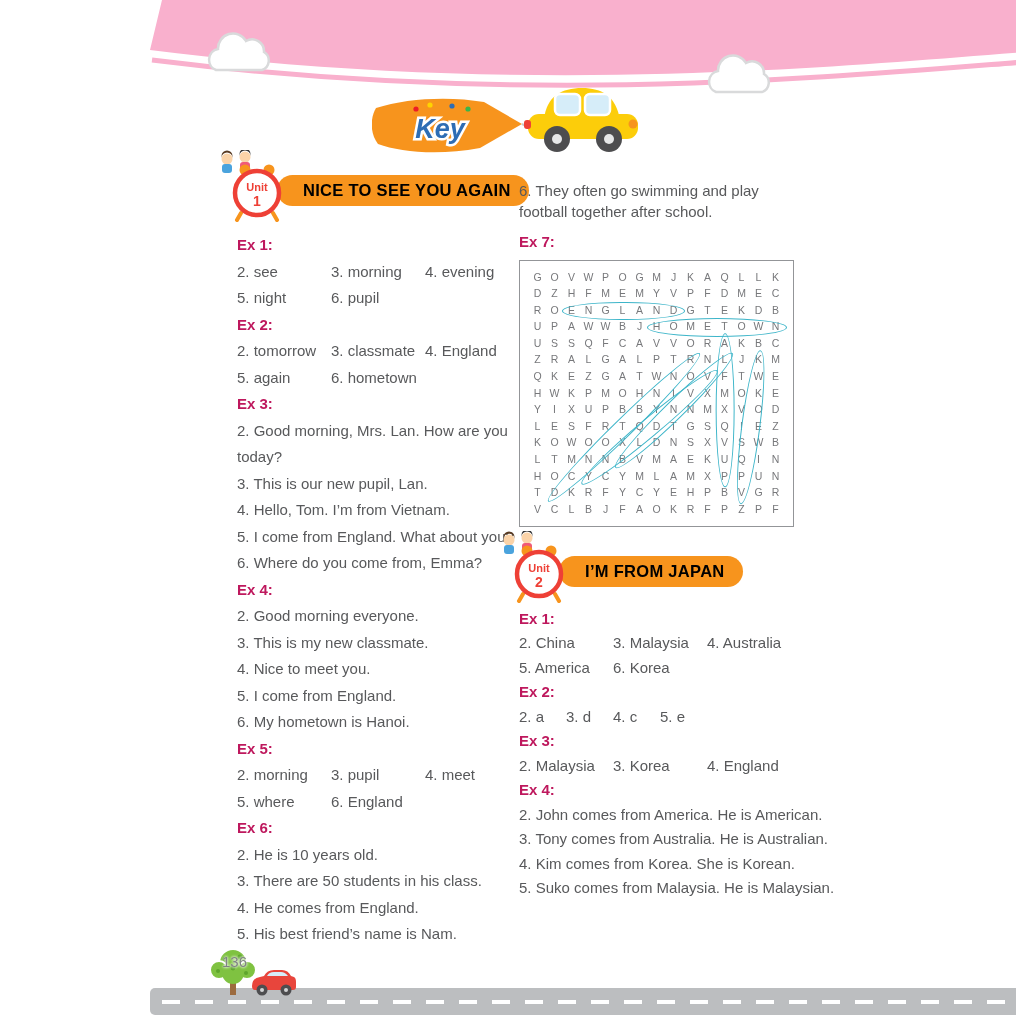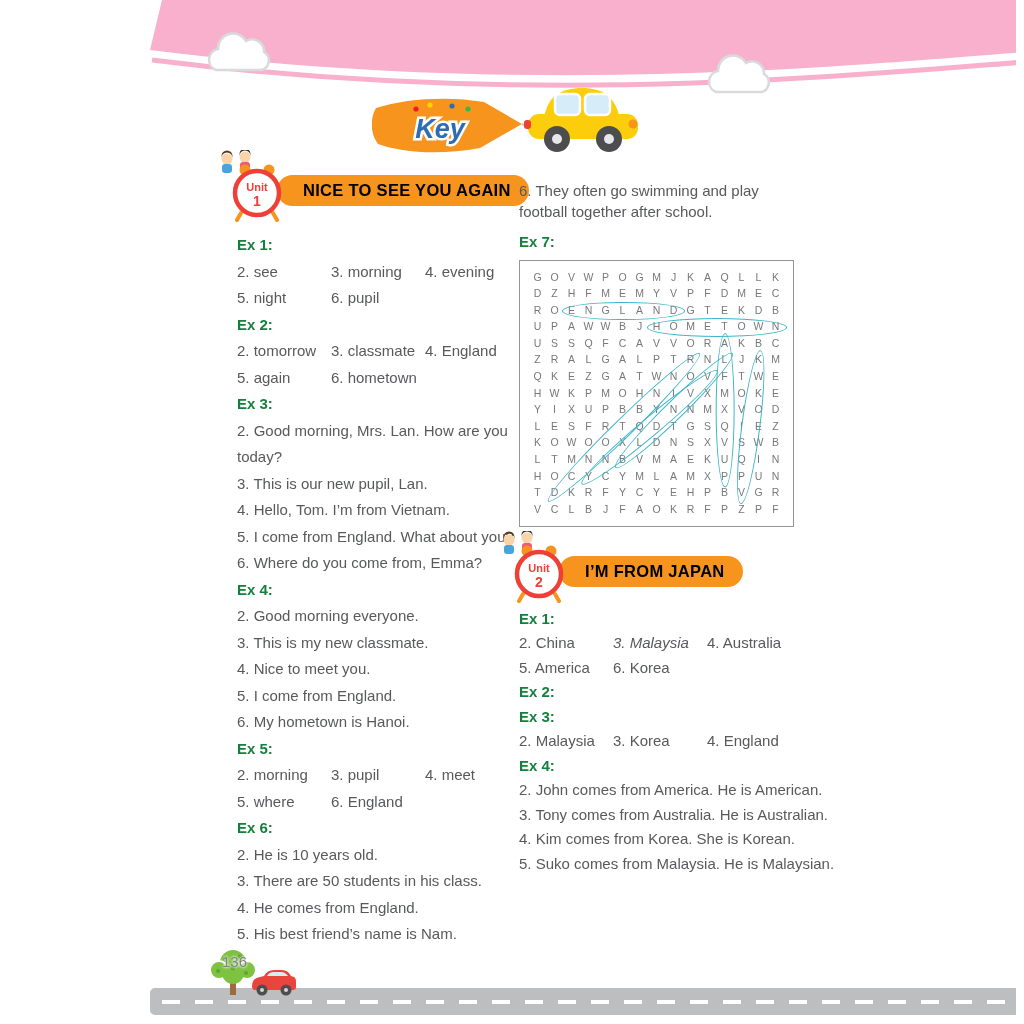--- a/index.html
+++ b/index.html
@@ -21,21 +21,21 @@
   .col-right{left:519px;top:180px;width:320px;}
 
   .unit-header{position:relative;height:52px;margin-bottom:14px;}
   .col-right .unit-header{margin-top:20px;margin-bottom:8px;}
   .unit-pill{position:absolute;left:40px;top:9px;background:#f7941d;border-radius:17px;
              color:#000000;font-weight:bold;font-size:16.5px;letter-spacing:.3px;
              padding:6px 18px 6px 26px;white-space:nowrap;}
   .unit-badge{position:absolute;left:-8px;top:-6px;z-index:2;}
   .kids{position:absolute;left:-20px;top:-16px;z-index:1;}
 
-  .ex-label{color:#15803d;font-weight:bold;line-height:26.5px;}
+  .ex-label{color:#be185d;font-weight:bold;line-height:26.5px;}
   .col-right .ex-label{line-height:24.5px;}
   .ans-line{line-height:26.5px;white-space:nowrap;}
   .col-right .ans-line{line-height:24.5px;}
   .ans-row{display:flex;line-height:26.5px;}
   .col-right .ans-row{line-height:24.5px;}
   .ans-cell{display:inline-block;}
   .continuation .ans-line{line-height:21px;white-space:nowrap;}
   .continuation{margin-bottom:8px;}
 
   
@@ -496,30 +496,38 @@
           <text x="28" y="46" text-anchor="middle" font-size="14" font-weight="bold" fill="#ee4036">2</text>
         </svg>
       </div>
       <div class="unit-pill">I’M FROM JAPAN</div>
     </div>
 
     <div class="ex-label">Ex 1:</div>
     <div>
         <div class="ans-row">
           <span class="ans-cell" style="min-width: 94px;">2. China</span>
-          <span class="ans-cell" style="min-width: 94px; font-style: italic;">3. Malaysia</span>
+          <span class="ans-cell" style="min-width: 94px;">3. Malaysia</span>
           <span class="ans-cell">4. Australia</span>
         </div>
         <div class="ans-row">
           <span class="ans-cell" style="min-width: 94px;">5. America</span>
           <span class="ans-cell">6. Korea</span>
         </div>
       </div>
 
     <div class="ex-label">Ex 2:</div>
+    <div>
+        <div class="ans-row">
+          <span class="ans-cell" style="min-width: 47px;">2. a</span>
+          <span class="ans-cell" style="min-width: 47px;">3. d</span>
+          <span class="ans-cell" style="min-width: 47px;">4. c</span>
+          <span class="ans-cell">5. e</span>
+        </div>
+      </div>
 
     <div class="ex-label">Ex 3:</div>
     <div>
         <div class="ans-row">
           <span class="ans-cell" style="min-width: 94px;">2. Malaysia</span>
           <span class="ans-cell" style="min-width: 94px;">3. Korea</span>
           <span class="ans-cell">4. England</span>
         </div>
       </div>
 

